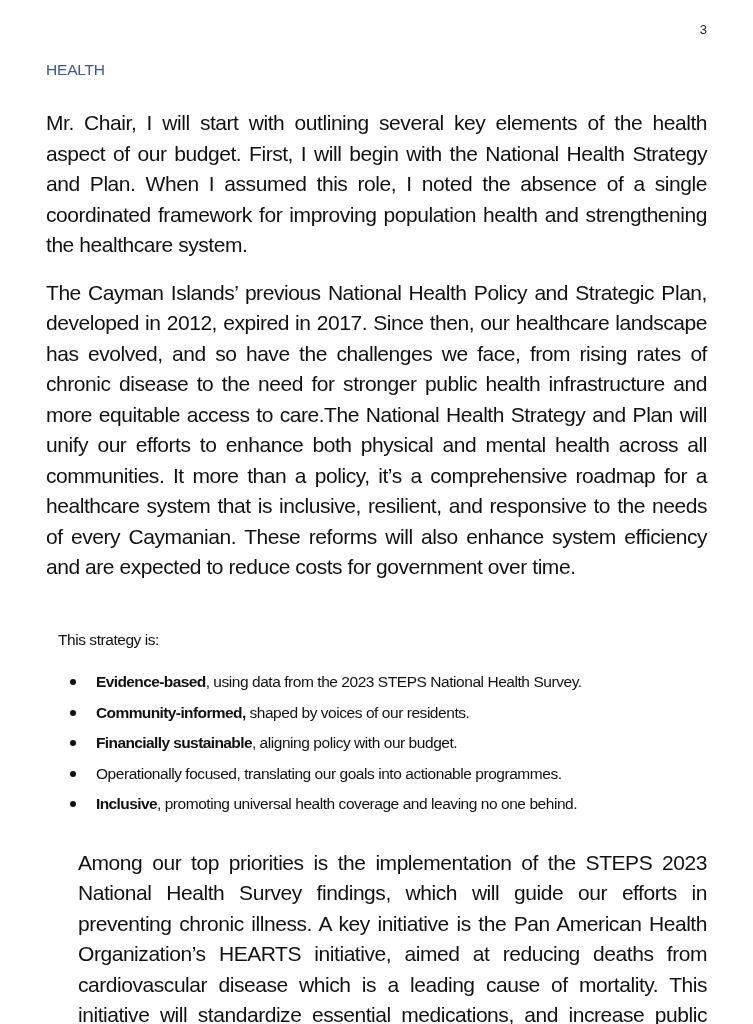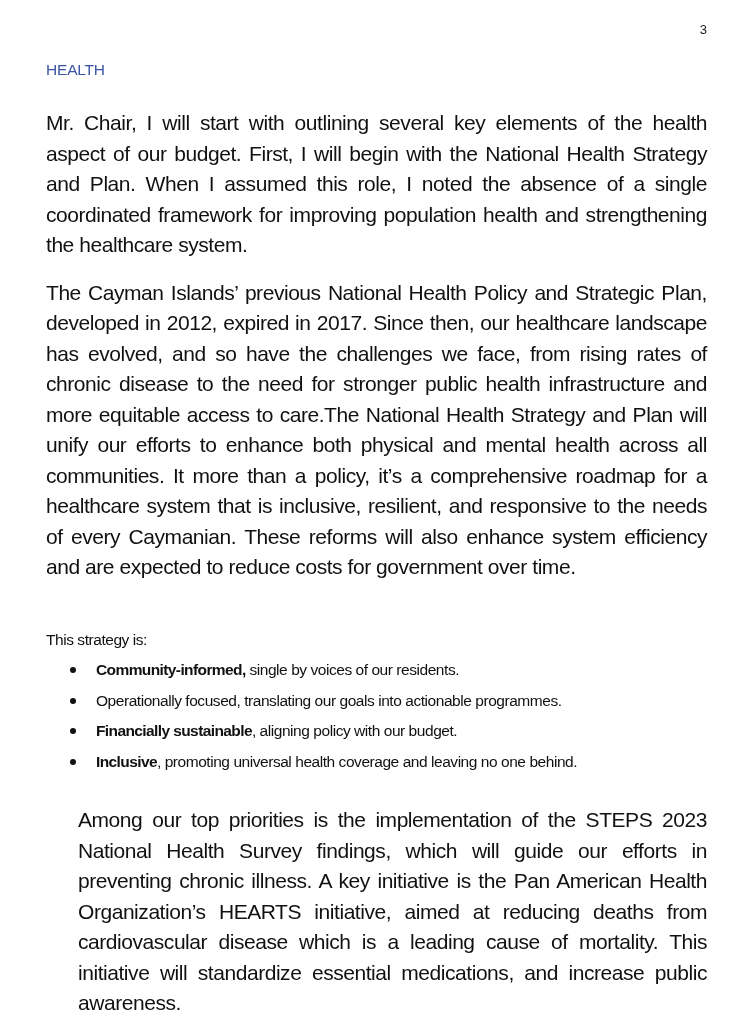--- a/index.html
+++ b/index.html
@@ -43,21 +43,21 @@
       letter-spacing: -0.45px;
       margin: 0 0 17px 0;
       text-align: justify;
       text-align-last: left;
     }
     .para.p2 { margin-bottom: 42px; }
     .lead {
       font-size: 15.5px;
       line-height: 30.5px;
       letter-spacing: -0.45px;
-      margin: 0;
+      margin: 12px;
     }
     ul.bullets {
       list-style: none;
       margin: 0 0 28px 0;
       padding: 0 0 0 24px;
     }
     ul.bullets li {
       position: relative;
       padding-left: 26px;
       font-size: 15.5px;
@@ -86,29 +86,33 @@
 
   <p class="para">Mr. Chair, I will start with outlining several key elements of the health aspect of our budget. First, I will begin with the National Health Strategy and Plan. When I assumed this role, I noted the absence of a single coordinated framework for improving population health and strengthening the healthcare system.</p>
 
   <p class="para p2">The Cayman Islands’ previous National Health Policy and Strategic Plan, developed in 2012, expired in 2017. Since then, our healthcare landscape has evolved, and so have the challenges we face, from rising rates of chronic disease to the need for stronger public health infrastructure and more equitable access to care.The National Health Strategy and Plan will unify our efforts to enhance both physical and mental health across all communities. It more than a policy, it’s a comprehensive roadmap for a healthcare system that is inclusive, resilient, and responsive to the needs of every Caymanian. These reforms will also enhance system efficiency and are expected to reduce costs for government over time.</p>
 
   <p class="lead">This strategy is:</p>
 
   <ul class="bullets">
     <li>
       <span class="bullet-dot"></span>
-      <span class="term">Community-informed,</span><span> single by voices of our residents.</span>
+      <span class="term">Evidence-based</span><span>, using data from the 2023 STEPS National Health Survey.</span>
+    </li>
+    <li>
+      <span class="bullet-dot"></span>
+      <span class="term">Community-informed,</span><span> shaped by voices of our residents.</span>
+    </li>
+    <li>
+      <span class="bullet-dot"></span>
+      <span class="term">Financially sustainable</span><span>, aligning policy with our budget.</span>
     </li>
     <li>
       <span class="bullet-dot"></span>
       <span class="term"></span><span>Operationally focused, translating our goals into actionable programmes.</span>
-    </li>
-    <li>
-      <span class="bullet-dot"></span>
-      <span class="term">Financially sustainable</span><span>, aligning policy with our budget.</span>
     </li>
     <li>
       <span class="bullet-dot"></span>
       <span class="term">Inclusive</span><span>, promoting universal health coverage and leaving no one behind.</span>
     </li>
   </ul>
 
   <p class="para p4">Among our top priorities is the implementation of the STEPS 2023 National Health Survey findings, which will guide our efforts in preventing chronic illness. A key initiative is the  Pan American Health Organization’s HEARTS initiative, aimed at reducing deaths from cardiovascular disease which is a leading cause of mortality. This initiative will standardize essential medications, and increase public awareness.</p>
 
 </div>

